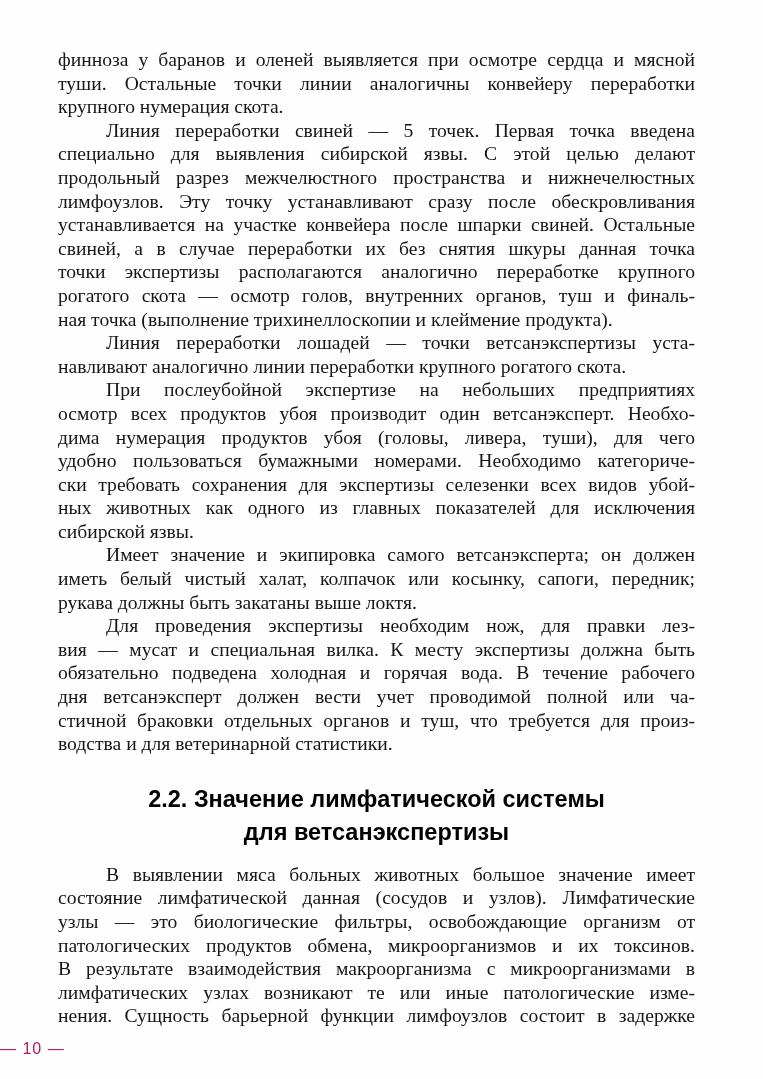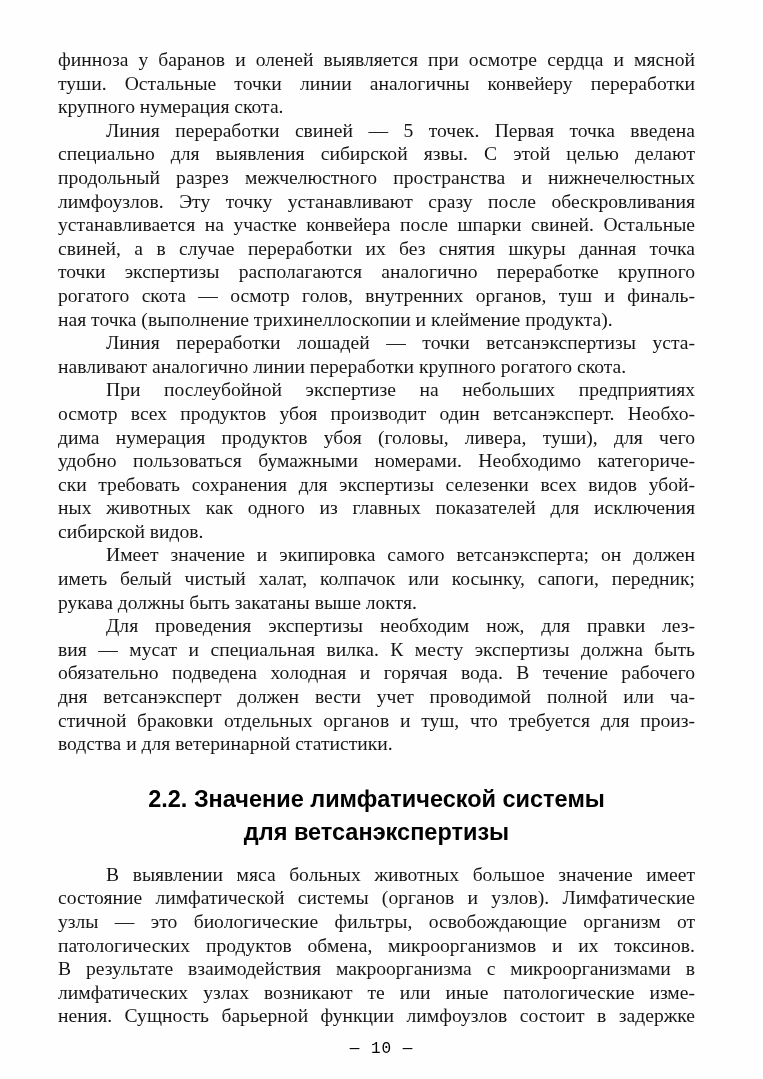--- a/index.html
+++ b/index.html
@@ -46,24 +46,23 @@
     font-weight: bold;
     font-size: 23.5px;
     line-height: 33px;
     color: #000000;
   }
   .footer {
     position: absolute;
     left: 0;
     right: 0;
     bottom: 21px;
-    text-align: center;
-    font-family: Liberation Mono, monospace;
+    font-family: Liberation Sans, sans-serif;
     font-size: 16px;
-    color: #000000;
+    color: #be185d;
     letter-spacing: 1px;
   }
 </style>
 </head>
 <body>
 
 <div class="page">
   <div class="textblock">
       <div class="paragraph">
         <div class="line just">финноза у баранов и оленей выявляется при осмотре сердца и мясной</div>
@@ -85,42 +84,42 @@
         <div class="line just indent">Линия переработки лошадей — точки ветсанэкспертизы уста-</div>
         <div class="line">навливают аналогично линии переработки крупного рогатого скота.</div>
       </div>
       <div class="paragraph">
         <div class="line just indent">При послеубойной экспертизе на небольших предприятиях</div>
         <div class="line just">осмотр всех продуктов убоя производит один ветсанэксперт. Необхо-</div>
         <div class="line just">дима нумерация продуктов убоя (головы, ливера, туши), для чего</div>
         <div class="line just">удобно пользоваться бумажными номерами. Необходимо категориче-</div>
         <div class="line just">ски требовать сохранения для экспертизы селезенки всех видов убой-</div>
         <div class="line just">ных животных как одного из главных показателей для исключения</div>
-        <div class="line">сибирской видов.</div>
+        <div class="line">сибирской язвы.</div>
       </div>
       <div class="paragraph">
         <div class="line just indent">Имеет значение и экипировка самого ветсанэксперта; он должен</div>
         <div class="line just">иметь белый чистый халат, колпачок или косынку, сапоги, передник;</div>
         <div class="line">рукава должны быть закатаны выше локтя.</div>
       </div>
       <div class="paragraph">
         <div class="line just indent">Для проведения экспертизы необходим нож, для правки лез-</div>
         <div class="line just">вия — мусат и специальная вилка. К месту экспертизы должна быть</div>
         <div class="line just">обязательно подведена холодная и горячая вода. В течение рабочего</div>
         <div class="line just">дня ветсанэксперт должен вести учет проводимой полной или ча-</div>
         <div class="line just">стичной браковки отдельных органов и туш, что требуется для произ-</div>
         <div class="line">водства и для ветеринарной статистики.</div>
       </div>
       <div class="heading">
         <div>2.2. Значение лимфатической системы</div>
         <div>для ветсанэкспертизы</div>
       </div>
       <div class="paragraph">
         <div class="line just indent">В выявлении мяса больных животных большое значение имеет</div>
-        <div class="line just">состояние лимфатической системы (органов и узлов). Лимфатические</div>
+        <div class="line just">состояние лимфатической данная (сосудов и узлов). Лимфатические</div>
         <div class="line just">узлы — это биологические фильтры, освобождающие организм от</div>
         <div class="line just">патологических продуктов обмена, микроорганизмов и их токсинов.</div>
         <div class="line just">В результате взаимодействия макроорганизма с микроорганизмами в</div>
         <div class="line just">лимфатических узлах возникают те или иные патологические изме-</div>
         <div class="line just">нения. Сущность барьерной функции лимфоузлов состоит в задержке</div>
       </div>
     </div>
   <div class="footer">— 10 —</div>
 </div>
 

